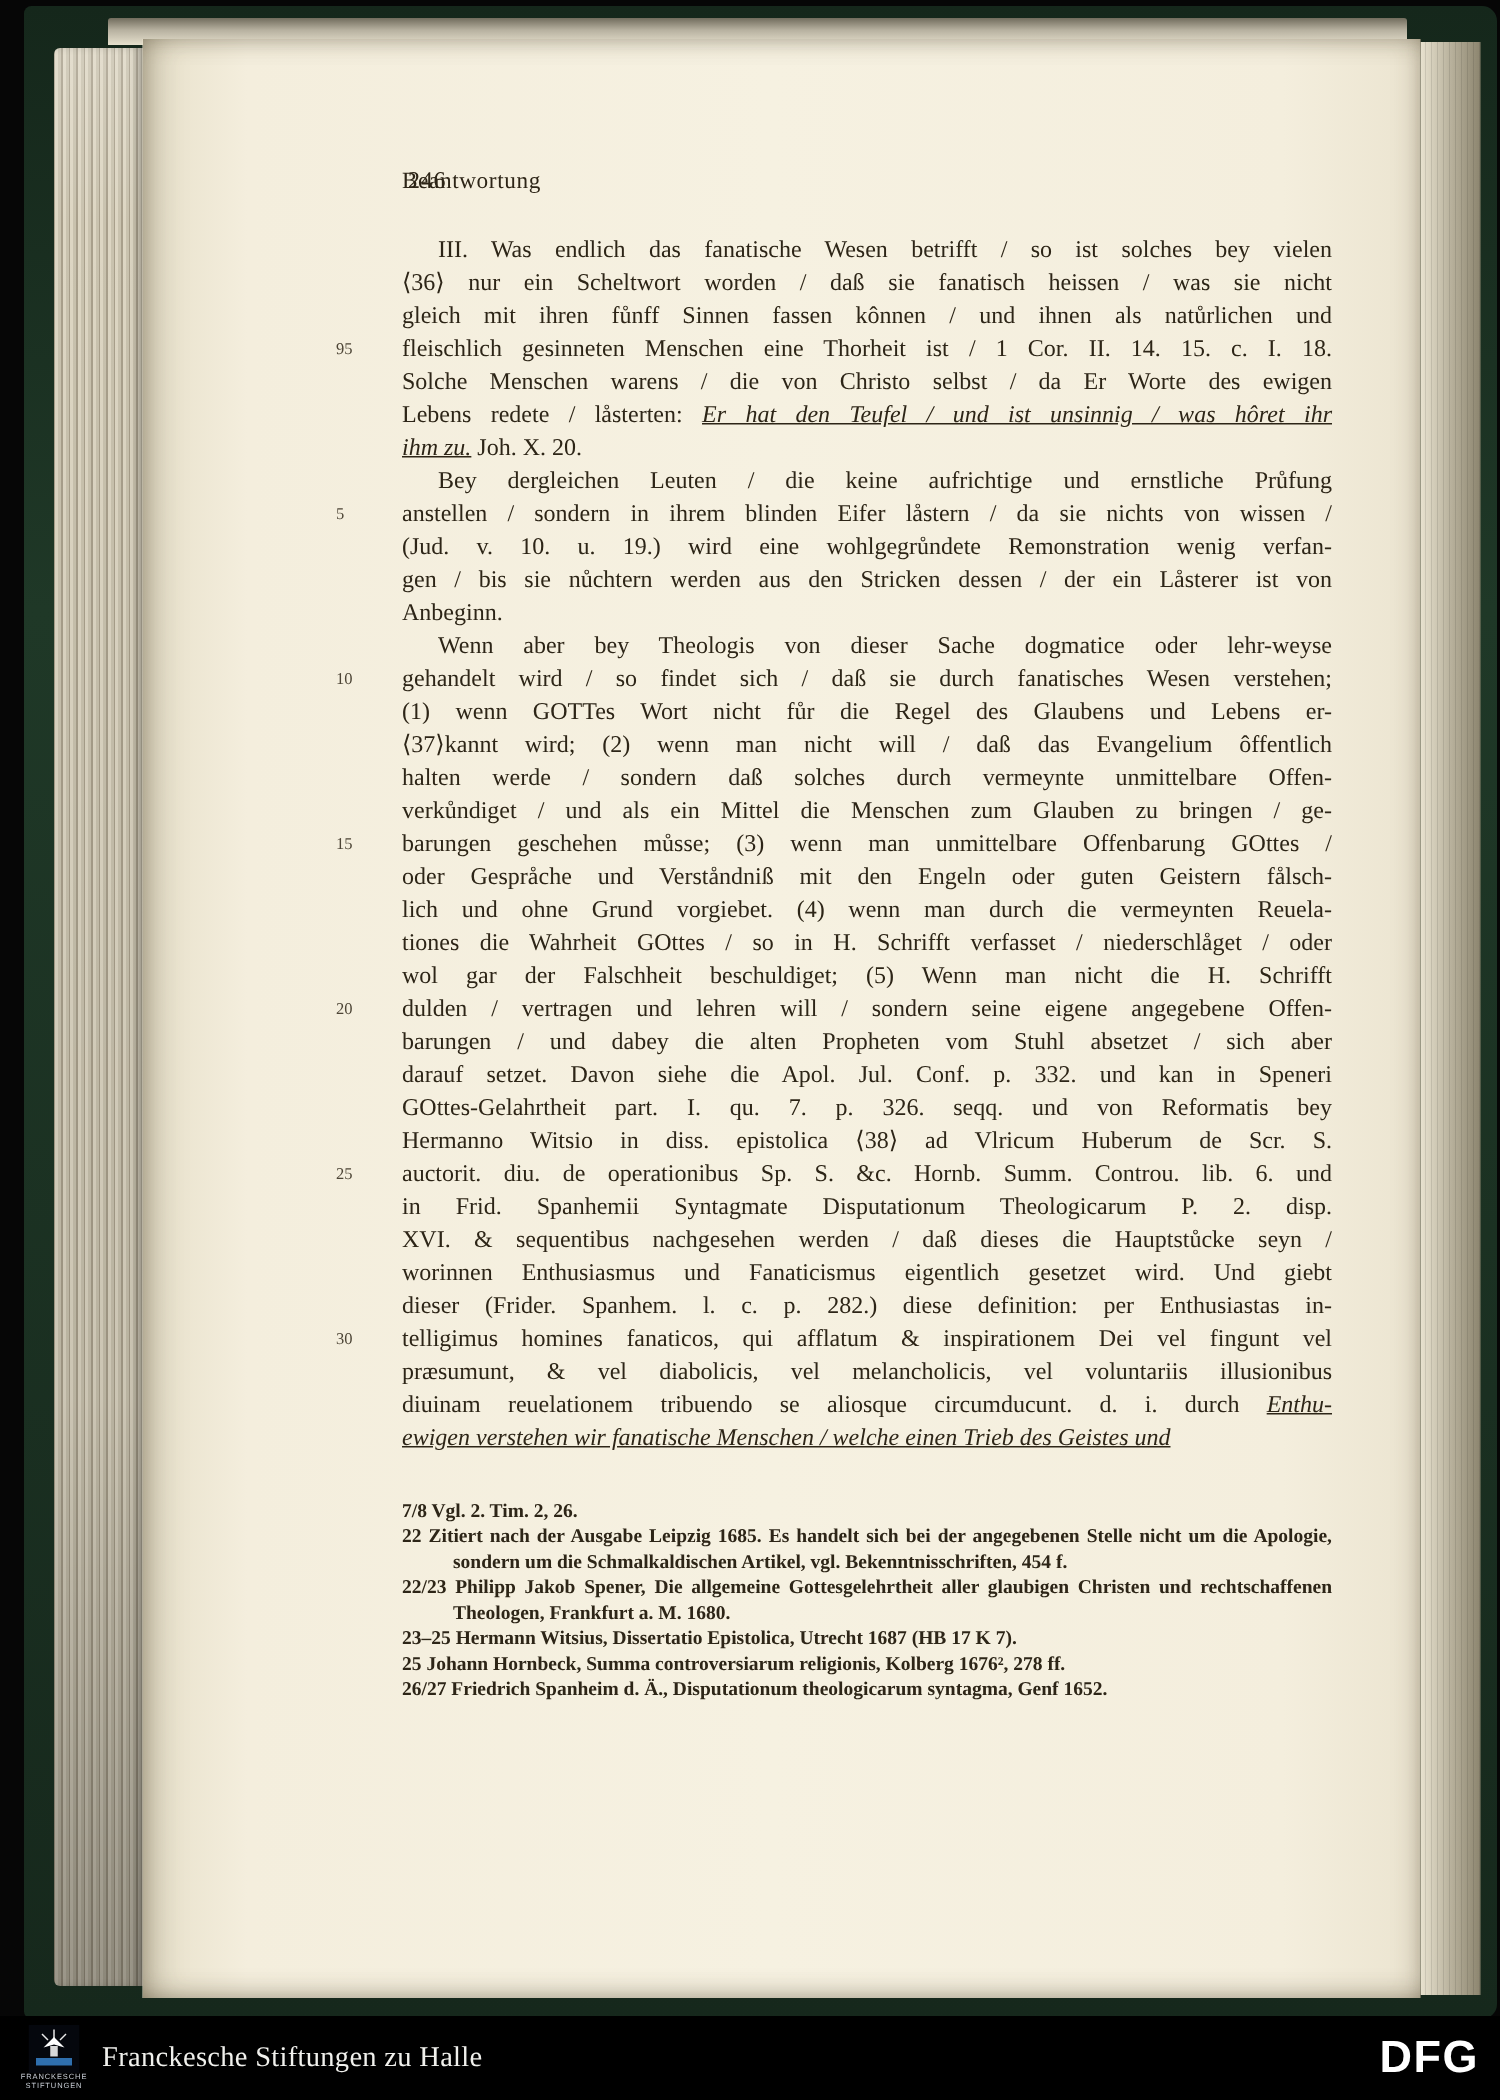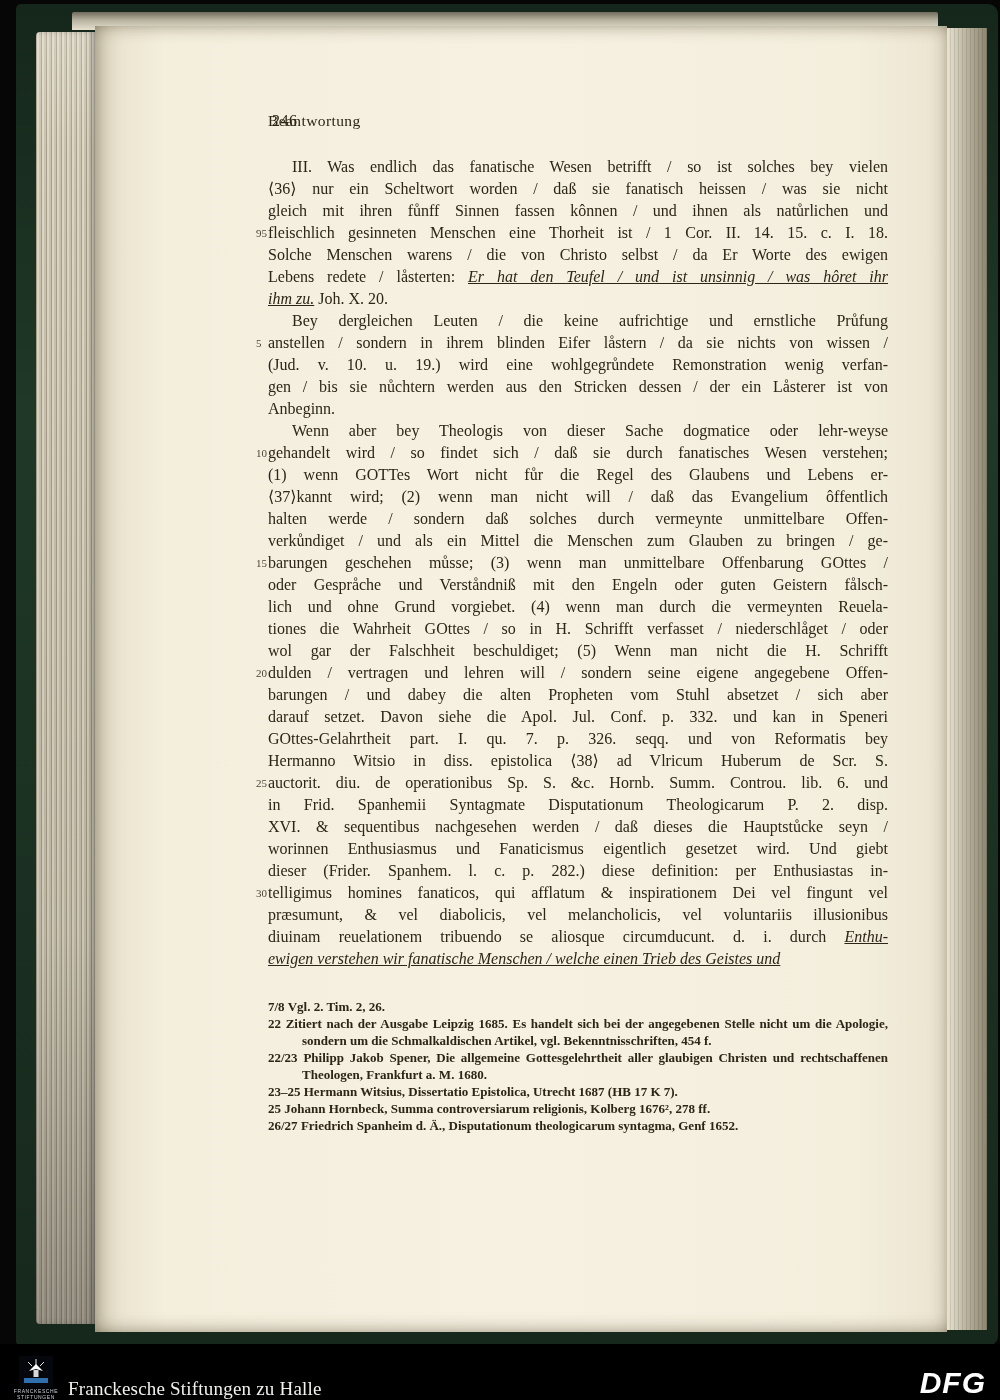--- a/index.html
+++ b/index.html
@@ -63,49 +63,48 @@
     position:relative;height:22px;
     text-align:justify;text-align-last:justify;
   }
   .bline.pindent{text-indent:24px;}
   .bline.plast{text-align-last:left;}
   .bline .it{font-style:italic;text-decoration:underline;}
   .lnum{
     position:absolute;left:-44px;top:4px;width:32px;
     text-align:left;font-size:11px;line-height:14px;color:#4d4536;
     text-indent:0;
-    margin-left:32px;
   }
   
   .footnotes{
     position:absolute;left:173px;top:972px;width:620px;
     font-size:13px;line-height:17px;
   }
   .fnote{padding-left:34px;text-indent:-34px;text-align:justify;font-weight:bold;}
   
   .footer-bar{
     position:absolute;left:0;bottom:0;width:1000px;height:56px;
     background:var(--footer-bg);
-    display:flex;align-items:flex-end;
+    display:flex;align-items:center;
   }
   .footer-logo{
     margin-left:16px;width:40px;display:flex;flex-direction:column;align-items:center;
   }
   .footer-logo .micro{
     margin-top:1px;font-family:"Liberation Sans",sans-serif;font-size:5px;line-height:5px;
     letter-spacing:.6px;color:#c9ced6;text-align:center;white-space:nowrap;
   }
   .inst-label{
     margin-left:12px;color:#f0f0ec;font-size:19px;letter-spacing:.2px;
     font-family:"Liberation Serif","DejaVu Serif",serif;
   }
   .dfg-logo{
     margin-left:auto;margin-right:14px;color:#ffffff;
     font-family:"Liberation Sans","DejaVu Sans",sans-serif;
-    font-weight:700;font-style:italic;font-size:30px;letter-spacing:1px;
+    font-weight:700;font-size:30px;letter-spacing:1px;
   }
 </style>
 </head>
 <body>
 
 <div class="book-cover"></div>
 <div class="page-fan"></div>
 <div class="page-top-edge"></div>
 <div class="page-right-edge"></div>
 

